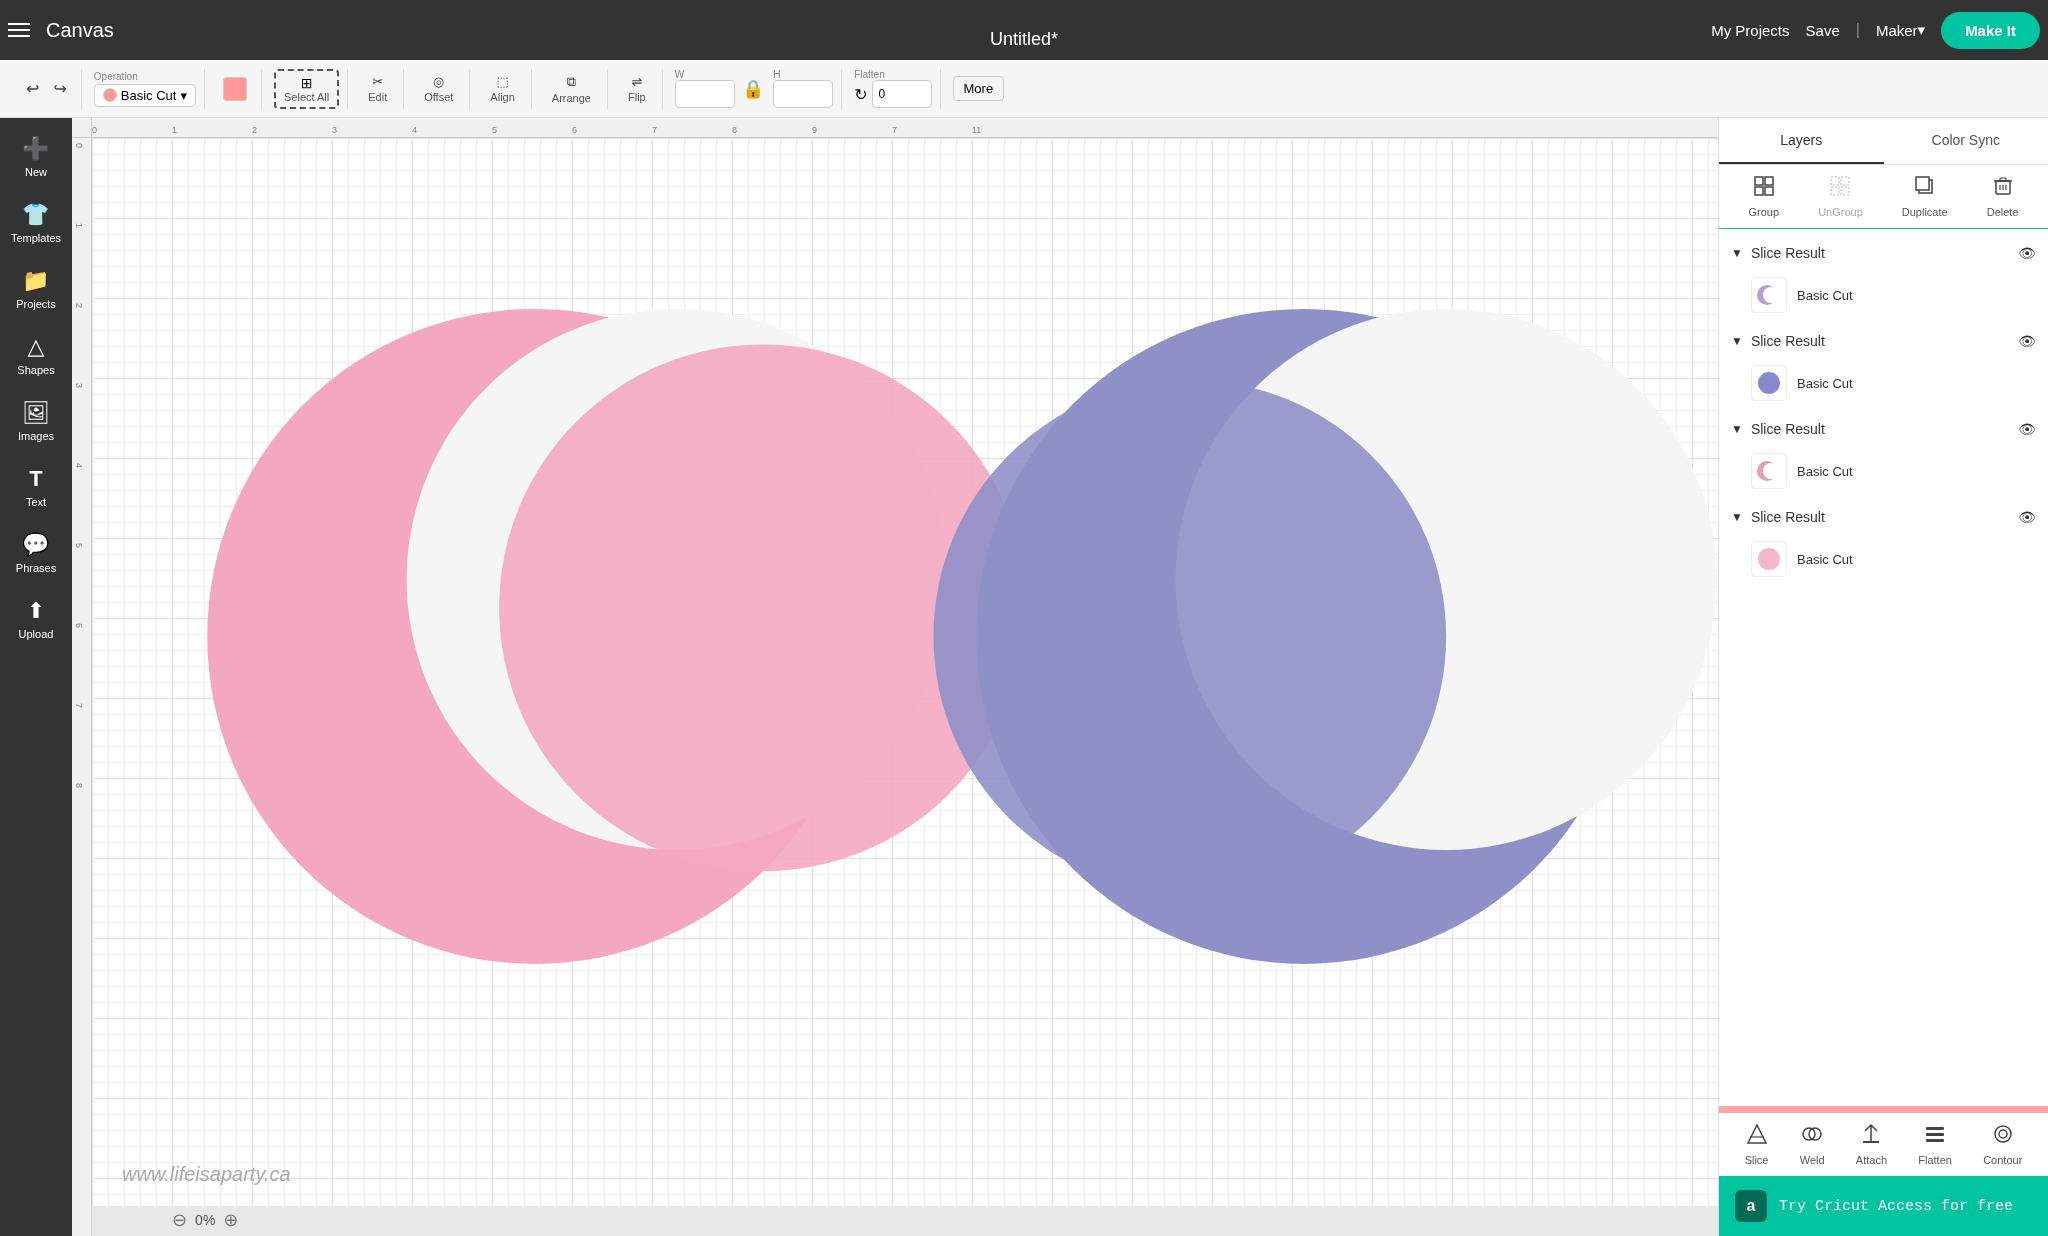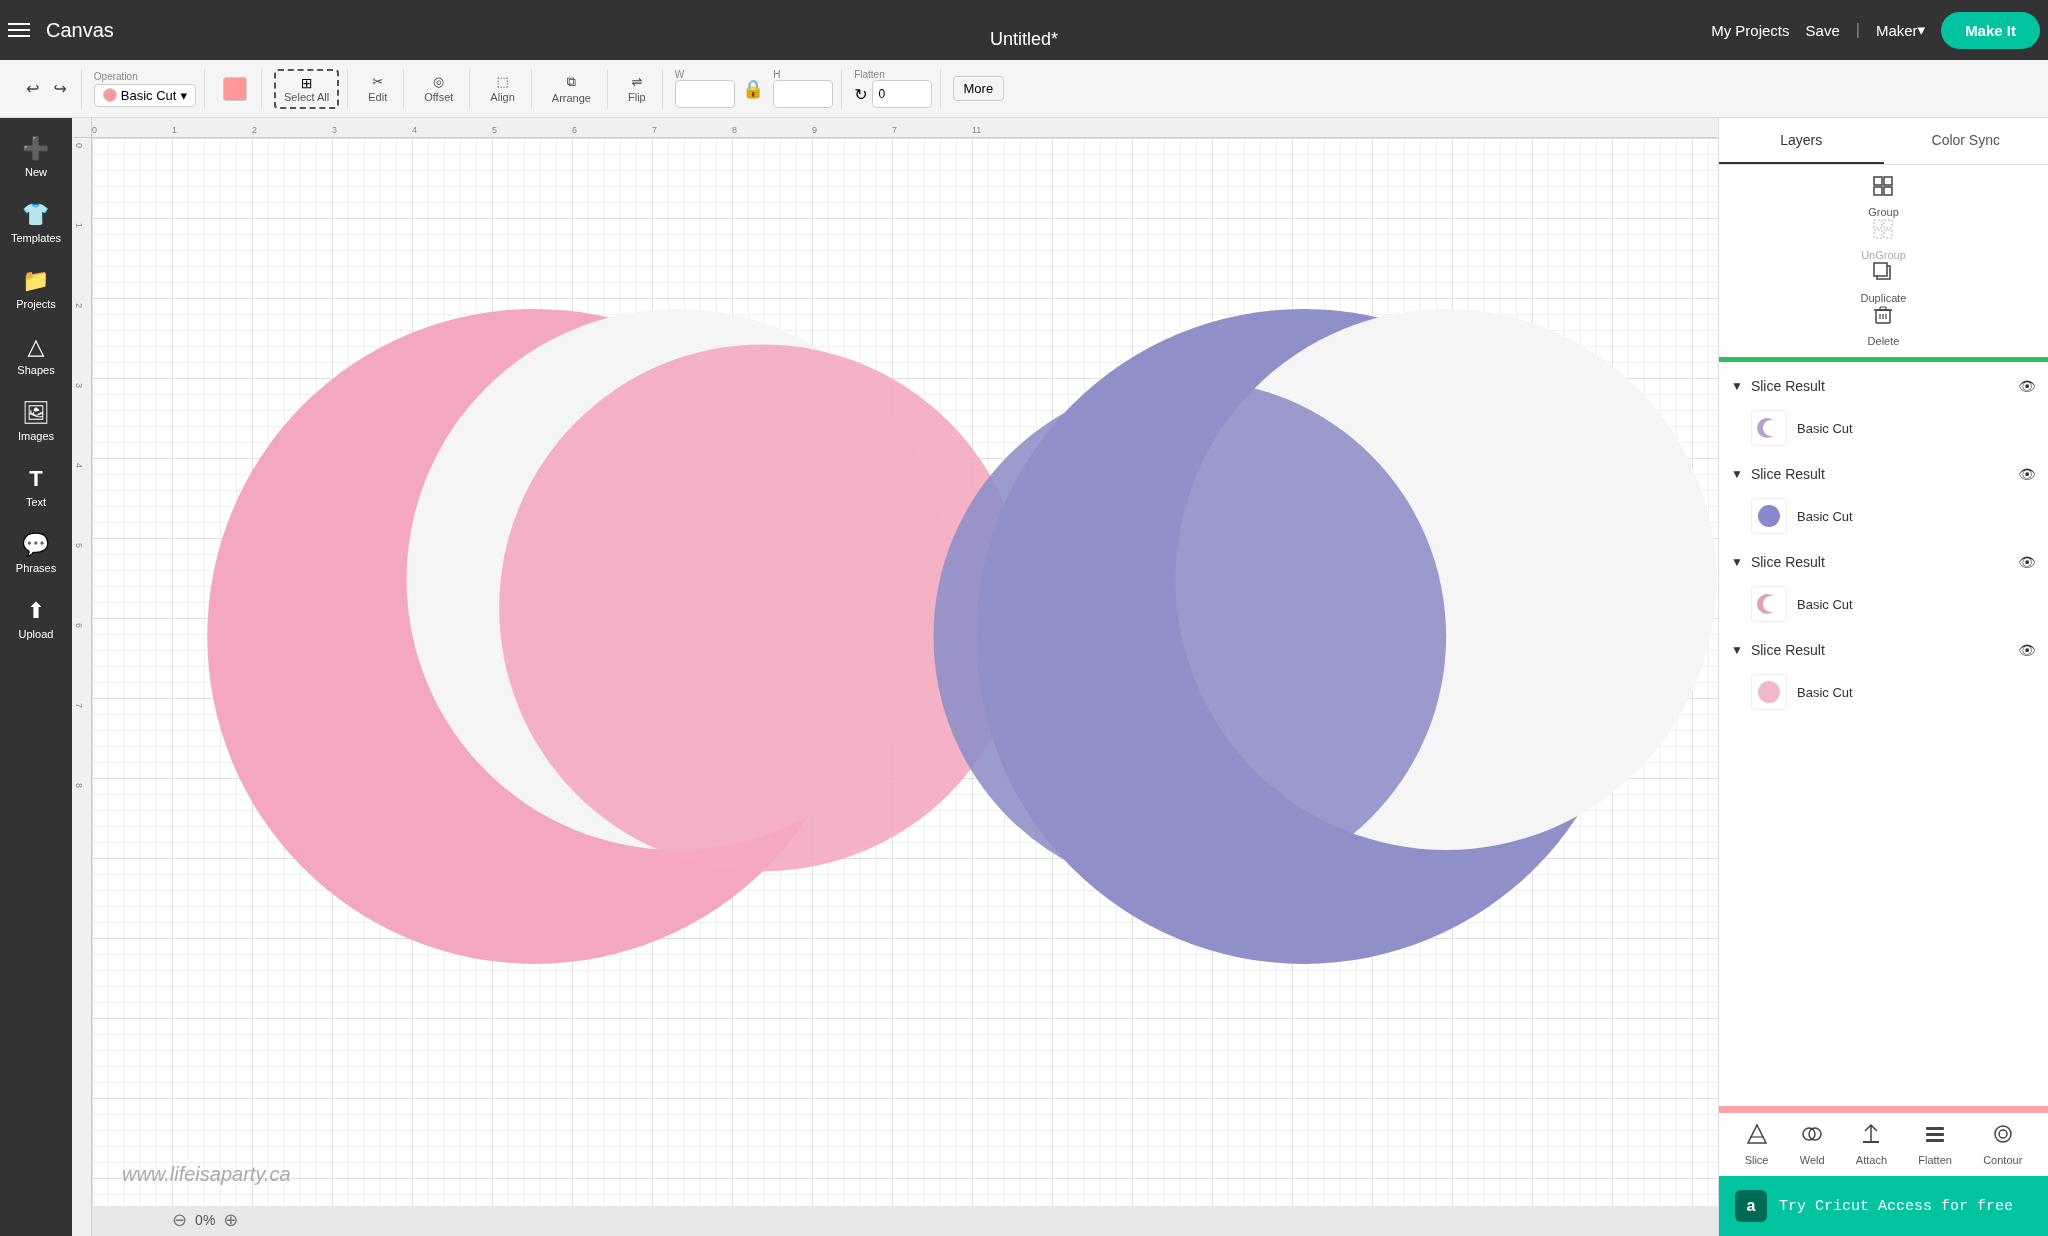--- a/index.html
+++ b/index.html
@@ -181,23 +181,22 @@
       cursor: pointer;
       color: #555;
       border-bottom: 2px solid transparent;
     }
     .panel-tab.active { color: #333; border-bottom: 2px solid #333; }
     .panel-toolbar {
       display: flex;
       align-items: center;
       justify-content: space-around;
       padding: 10px;
-      border-bottom: 5px solid #22c55e;
-      flex-shrink: 0;
-      flex-direction: column;
+      border-bottom: 1px solid #22c55e;
+      flex-shrink: 0;
     }
     .panel-tool { display: flex; flex-direction: column; align-items: center; gap: 4px; cursor: pointer; color: #444; }
     .panel-tool-icon { font-size: 20px; }
     .panel-tool-label { font-size: 11px; color: #555; }
 
     
     .layers-list {
       flex: 1;
       overflow-y: auto;
       padding: 8px 0;

